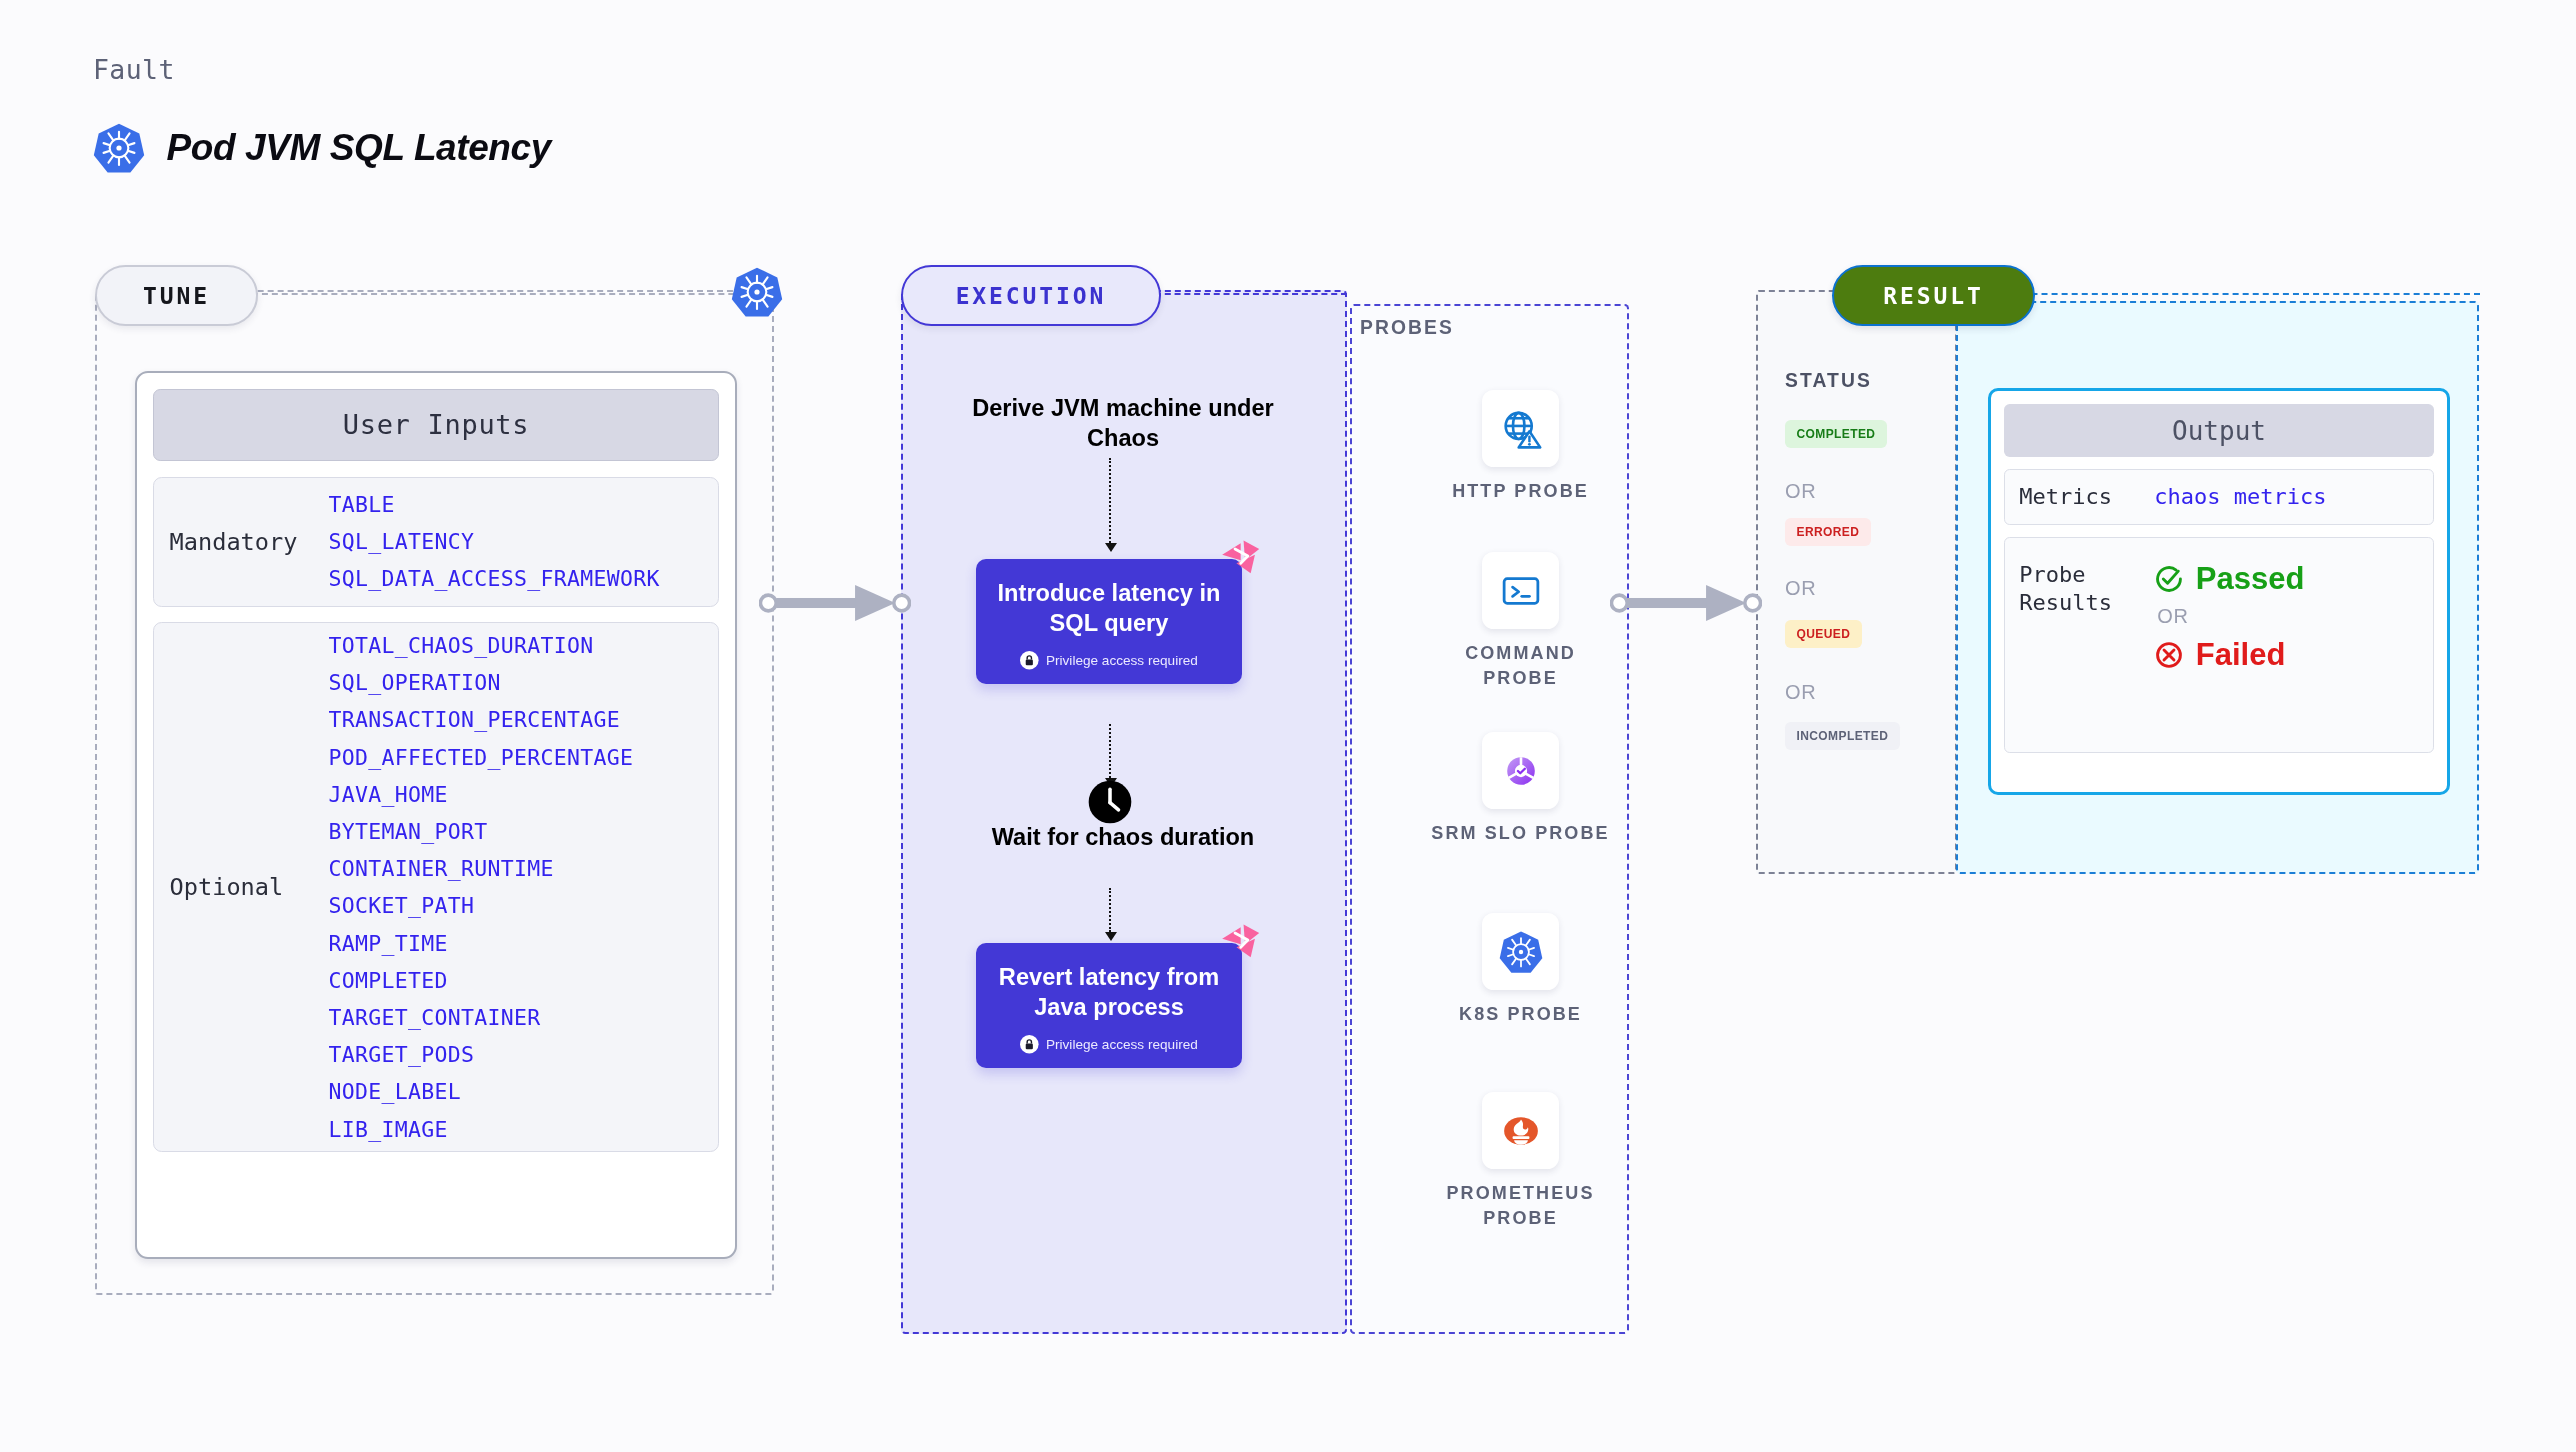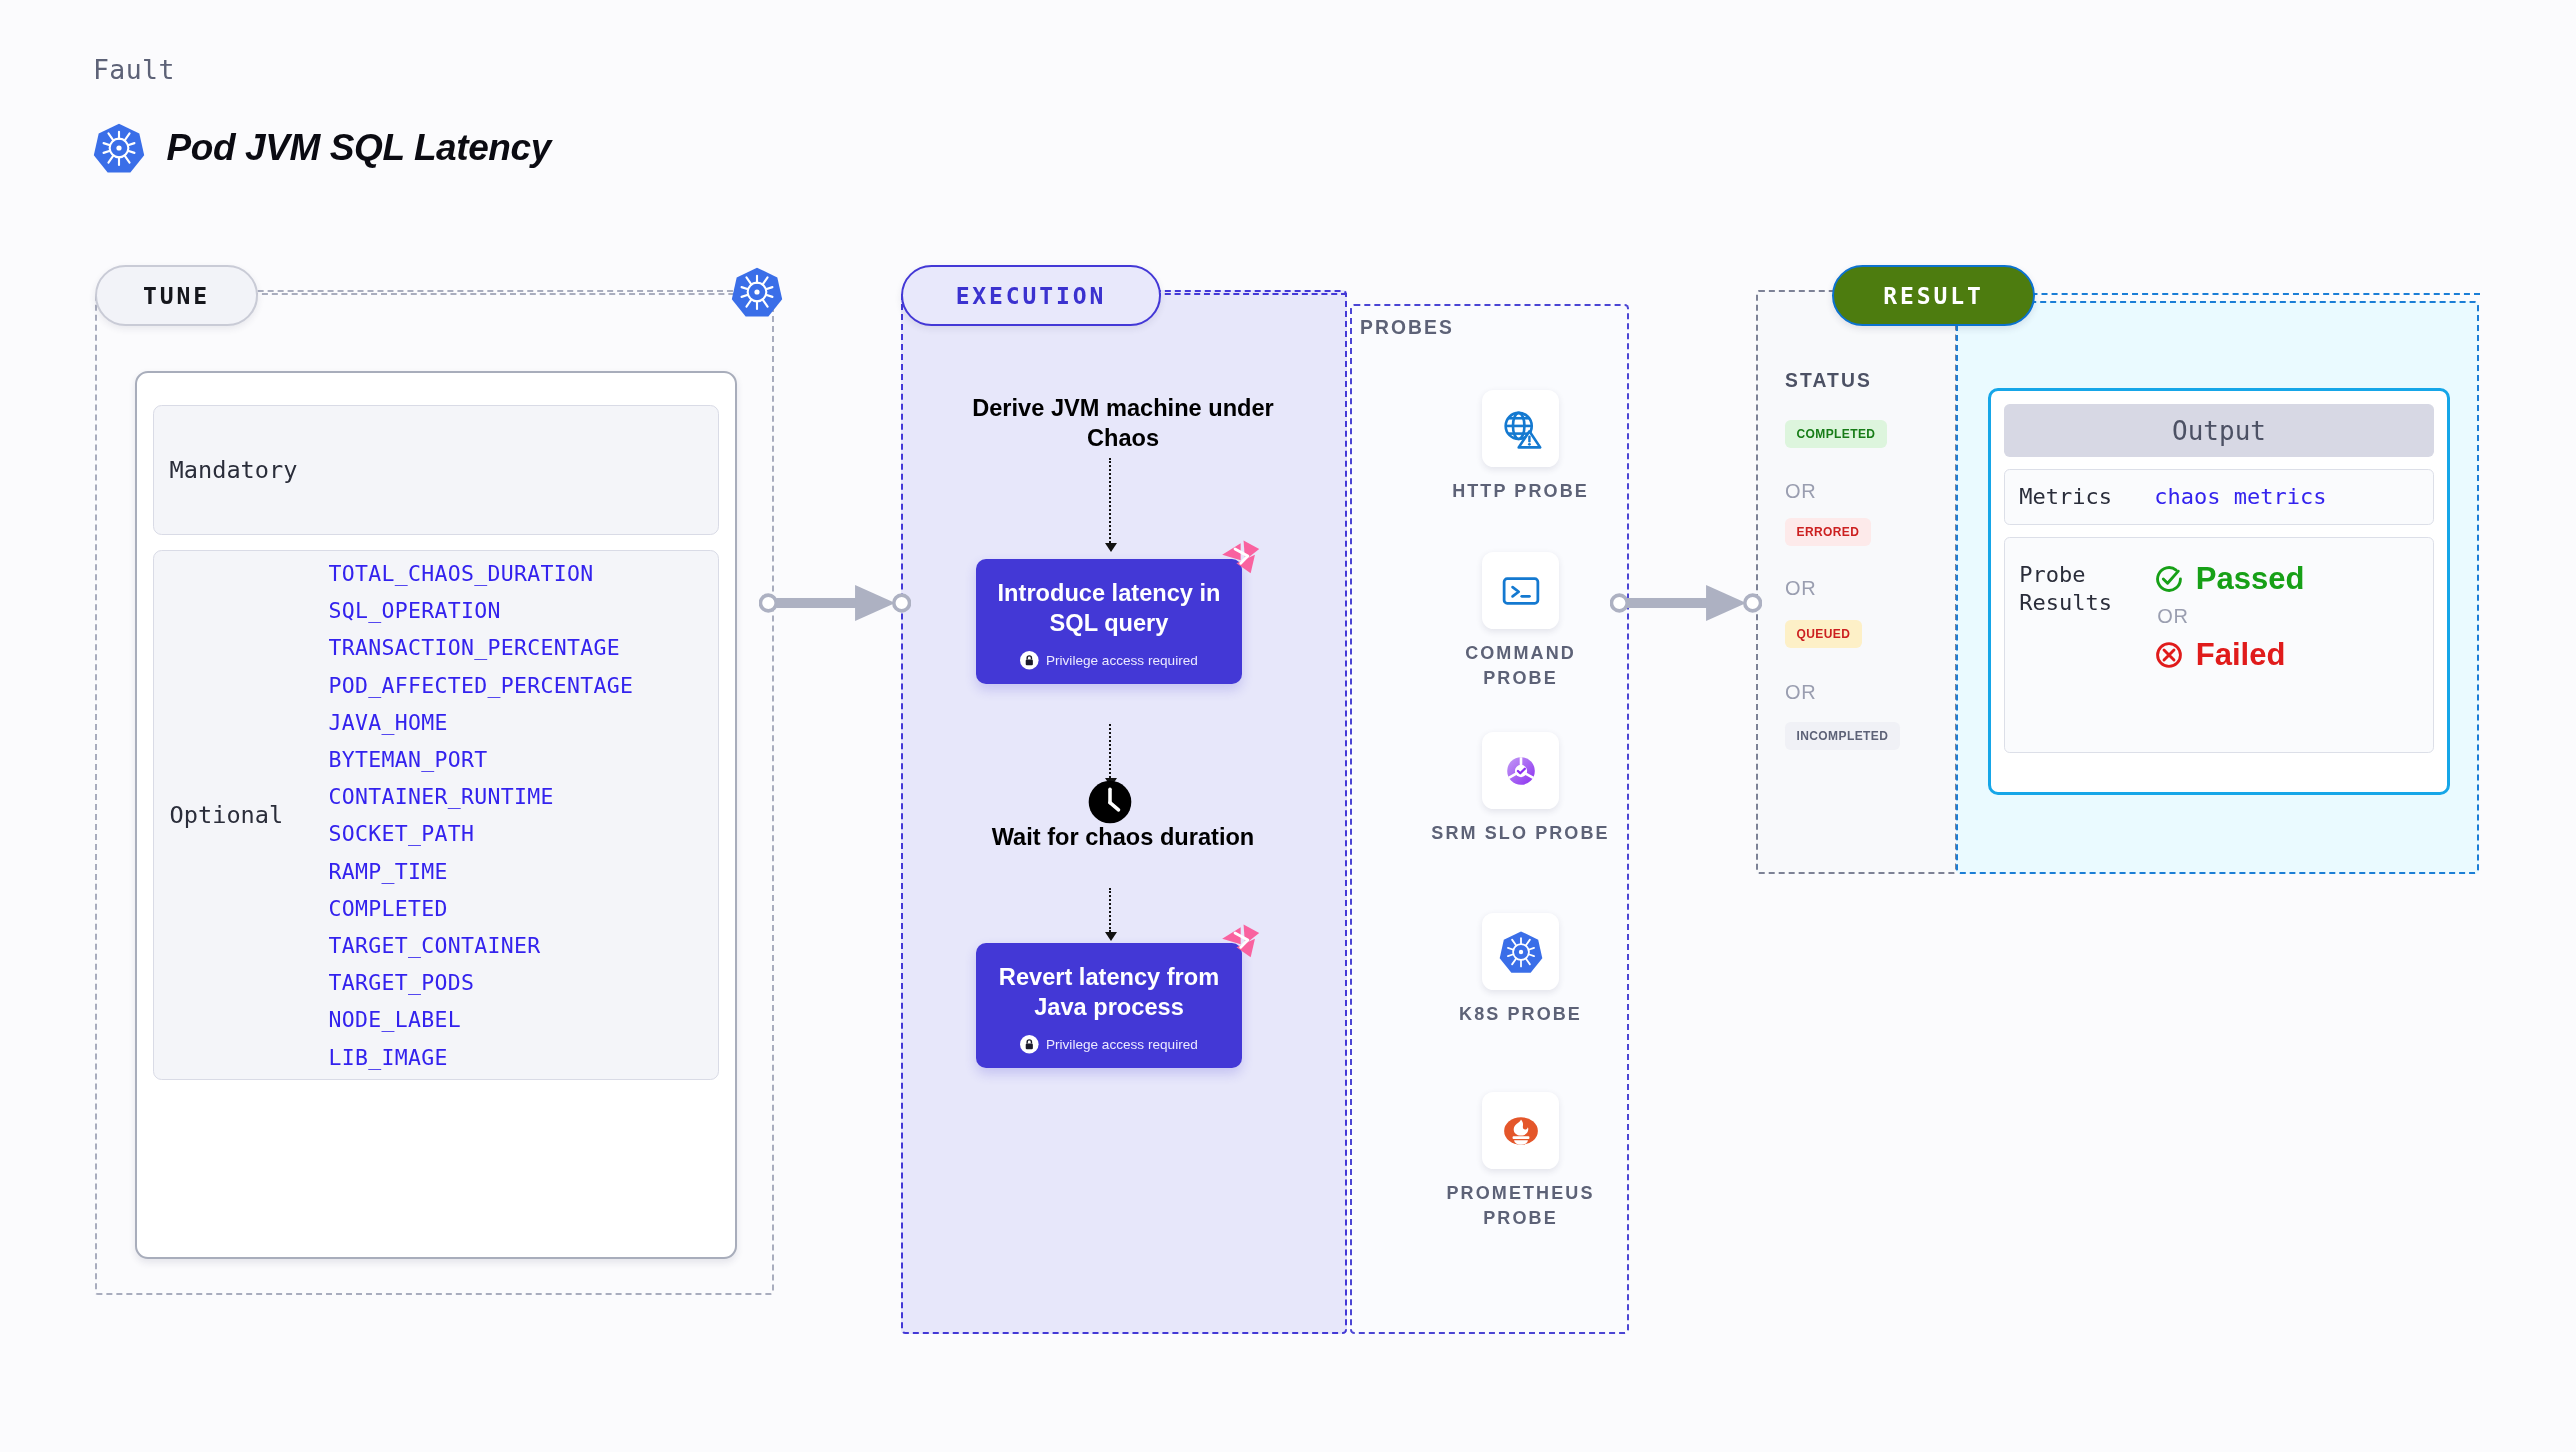--- a/index.html
+++ b/index.html
@@ -453,23 +453,29 @@
         <line x1="21" y1="35.3" x2="13" y2="38"></line>
       <line x1="19" y1="50" x2="25" y2="41.5"></line>
         <line x1="39" y1="22.5" x2="45" y2="14"></line>
       <line x1="45" y1="50" x2="39" y2="41.5"></line>
         <line x1="25" y1="22.5" x2="19" y2="14"></line>
     </g>
   </svg>
 </div>
 
 <div id="user-inputs-card">
+  <div id="user-inputs-header">User Inputs</div>
 
   <div class="param-group" id="mandatory-group">
     <div class="param-group-label">Mandatory</div>
+    <div class="param-list">
+      <div class="param-item">TABLE</div>
+      <div class="param-item">SQL_LATENCY</div>
+      <div class="param-item">SQL_DATA_ACCESS_FRAMEWORK</div>
+    </div>
   </div>
 
   <div class="param-group" id="optional-group">
     <div class="param-group-label">Optional</div>
     <div class="param-list">
       <div class="param-item">TOTAL_CHAOS_DURATION</div>
       <div class="param-item">SQL_OPERATION</div>
       <div class="param-item">TRANSACTION_PERCENTAGE</div>
       <div class="param-item">POD_AFFECTED_PERCENTAGE</div>
       <div class="param-item">JAVA_HOME</div>

